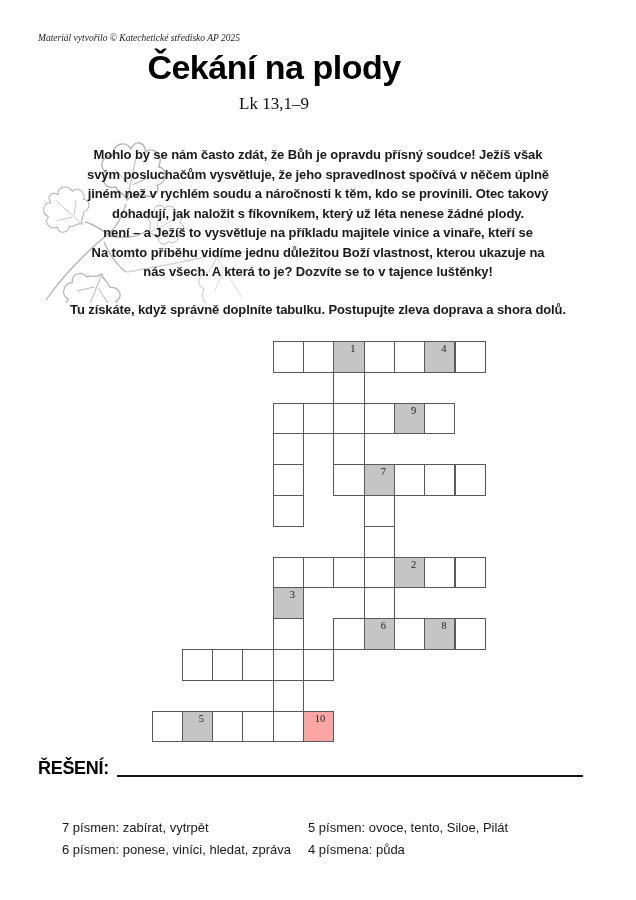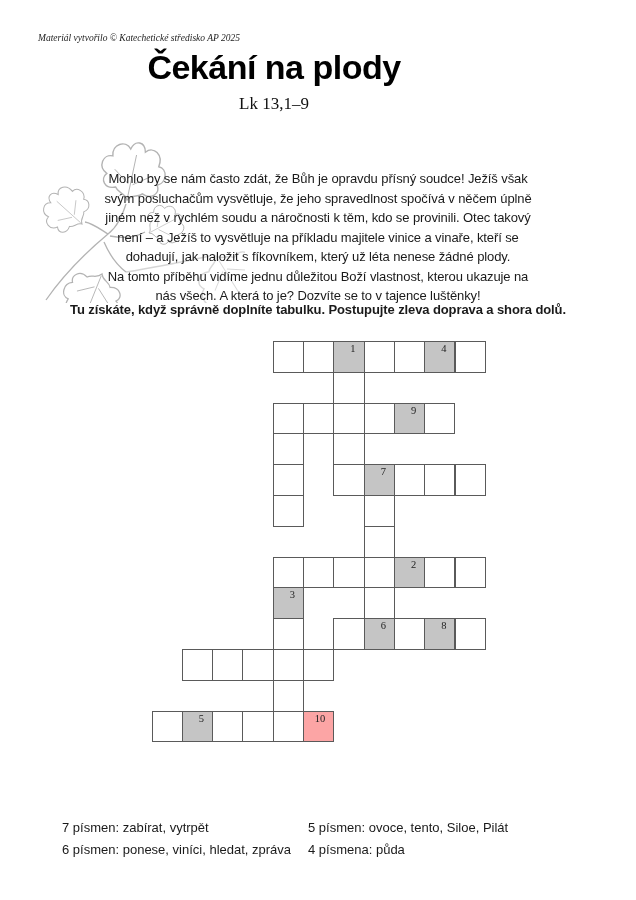--- a/index.html
+++ b/index.html
@@ -25,22 +25,22 @@
   .ref{
     position:absolute;left:0;top:94px;width:548px;text-align:center;
     font-family:"Liberation Serif",serif;font-size:17px;color:#111;
   }
   .subtitle{
     position:absolute;left:0;top:116px;width:636px;text-align:center;
     font-family:"Liberation Serif",serif;font-size:15.5px;color:#111;
   }
   .fig-svg{position:absolute;left:30px;top:138px;}
   .intro{
-    position:absolute;left:78px;top:169px;width:480px;
-    text-align:center;font-weight:normal;font-size:13px;
+    position:absolute;left:78px;top:145px;width:480px;
+    text-align:center;font-weight:bold;font-size:13px;
     line-height:19.5px;color:#1a1a1a;letter-spacing:-0.1px;
   }
   .instruction{
     position:absolute;left:0;top:302px;width:636px;text-align:center;
     font-weight:bold;font-size:13px;color:#1a1a1a;letter-spacing:-0.1px;
   }
   .grid{position:absolute;left:0;top:0;}
   .cell{
     position:absolute;box-sizing:border-box;
     border:1px solid #5a5a5a;background:#ffffff;
@@ -98,22 +98,22 @@
     <use href="#figleaf" transform="translate(52,86) rotate(-48) scale(0.85)"></use>
     <use href="#figleaf" transform="translate(119,95) rotate(62) scale(0.72)"></use>
     <use href="#figleaf" transform="translate(72,136) rotate(-158) scale(1.05)"></use>
     <use href="#figleaf" transform="translate(186,118) rotate(148) scale(1.2)" opacity="0.5"></use>
   </svg>
 
   <div class="intro">
     <div>Mohlo by se nám často zdát, že Bůh je opravdu přísný soudce! Ježíš však</div>
     <div>svým posluchačům vysvětluje, že jeho spravedlnost spočívá v něčem úplně</div>
     <div>jiném než v rychlém soudu a náročnosti k těm, kdo se provinili. Otec takový</div>
+    <div>dohadují, jak naložit s fíkovníkem, který už léta nenese žádné plody.</div>
     <div>není – a Ježíš to vysvětluje na příkladu majitele vinice a vinaře, kteří se</div>
-    <div>dohadují, jak naložit s fíkovníkem, který už léta nenese žádné plody.</div>
     <div>Na tomto příběhu vidíme jednu důležitou Boží vlastnost, kterou ukazuje na</div>
     <div>nás všech. A která to je? Dozvíte se to v tajence luštěnky!</div>
   </div>
 
   <div class="instruction">Tu získáte, když správně doplníte tabulku. Postupujte zleva doprava a shora dolů.</div>
 
   <div class="grid" id="grid">
       <div class="cell" style="left: 272.7px; top: 341px; width: 31.3px; height: 31.8px; border-color: rgb(90, 90, 90);"></div>
       <div class="cell" style="left: 303px; top: 341px; width: 31.3px; height: 31.8px; border-color: rgb(90, 90, 90);"></div>
       <div class="cell shaded" style="left: 333.3px; top: 341px; width: 31.3px; height: 31.8px; border-color: rgb(90, 90, 90); background: rgb(197, 197, 197);">
@@ -181,20 +181,24 @@
         <span class="num">5</span>
       </div>
       <div class="cell" style="left: 212.1px; top: 710.6px; width: 31.3px; height: 31.8px; border-color: rgb(90, 90, 90);"></div>
       <div class="cell" style="left: 242.4px; top: 710.6px; width: 31.3px; height: 31.8px; border-color: rgb(90, 90, 90);"></div>
       <div class="cell" style="left: 272.7px; top: 710.6px; width: 31.3px; height: 31.8px; border-color: rgb(90, 90, 90);"></div>
       <div class="cell shaded" style="left: 303px; top: 710.6px; width: 31.3px; height: 31.8px; border-color: rgb(90, 90, 90); background: #fca5a5;">
         <span class="num">10</span>
       </div>
     </div>
 
+  <div class="solution-row">
+    <span class="solution-label">ŘEŠENÍ:</span>
+    <span class="solution-line"></span>
+  </div>
 
   <div class="hints">
     <div class="hints-left">
       <div>7 písmen: zabírat, vytrpět</div>
       <div>6 písmen: ponese, viníci, hledat, zpráva</div>
     </div>
     <div class="hints-right">
       <div>5 písmen: ovoce, tento, Siloe, Pilát</div>
       <div>4 písmena: půda</div>
     </div>

